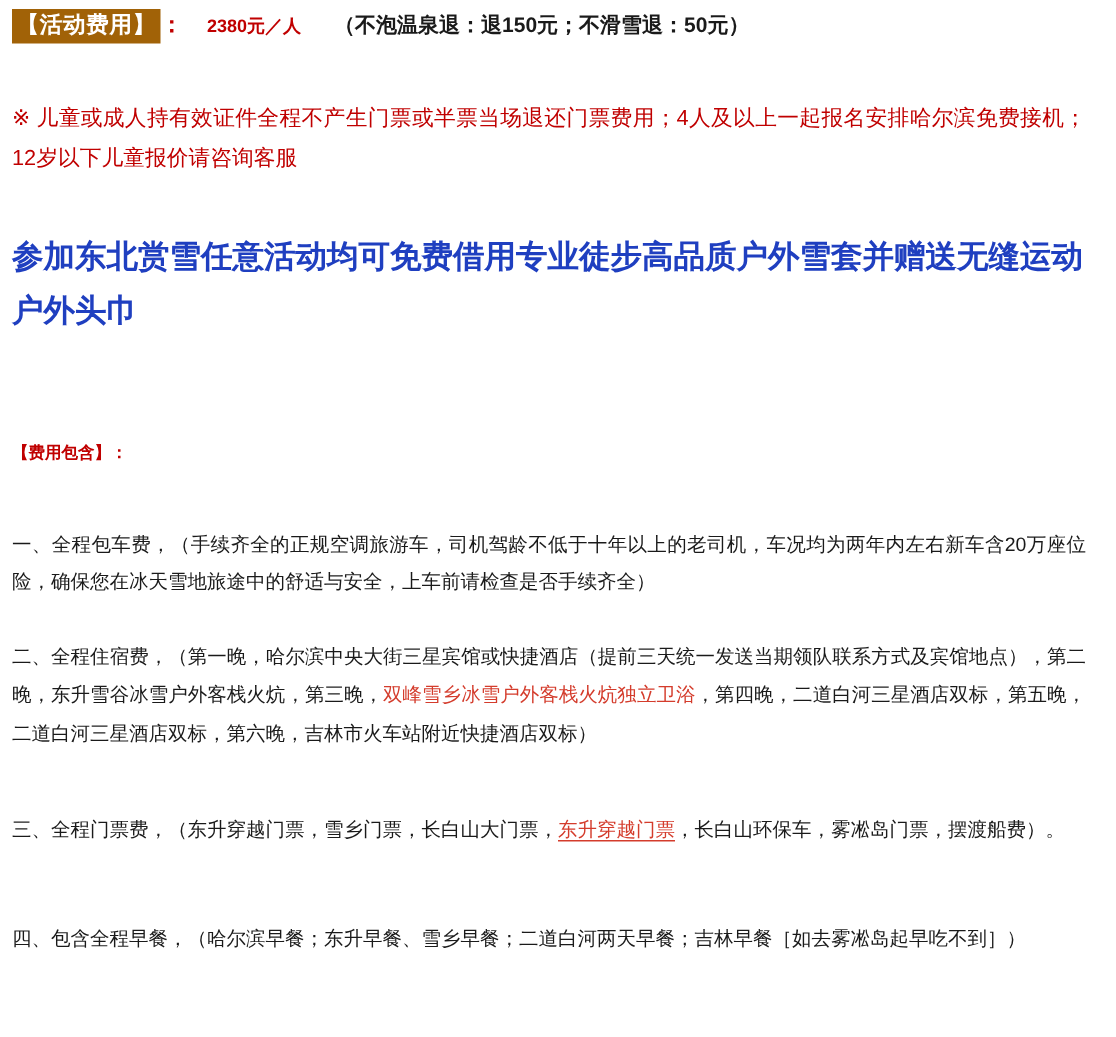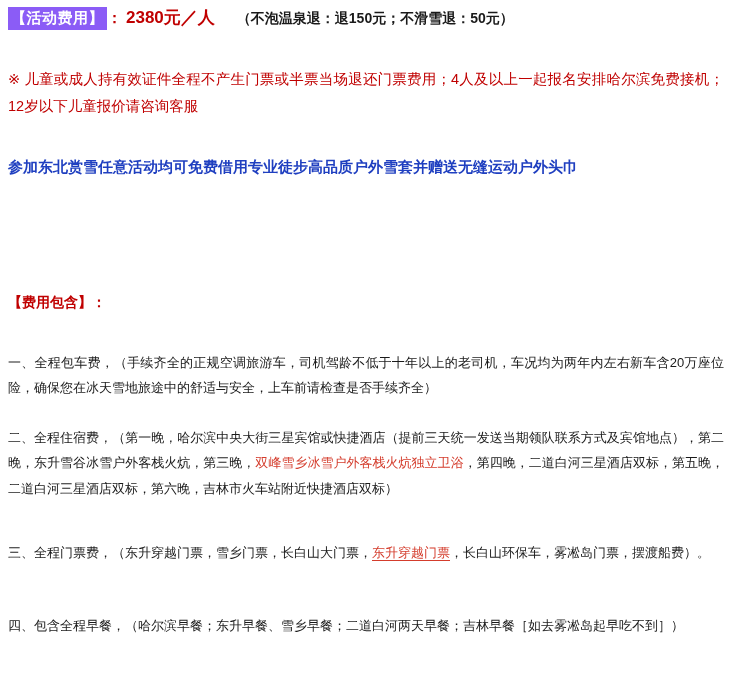--- a/index.html
+++ b/index.html
@@ -25,38 +25,38 @@
   .row-fee {
     position: absolute;
     left: 8px;
     top: 6px;
     display: flex;
     align-items: baseline;
     white-space: nowrap;
   }
   .tag-box {
     display: inline-block;
-    background: #8b5cf6;
+    background: #a16207;
     color: #ffffff;
     font-weight: bold;
     font-size: 15px;
     line-height: 1.35;
     padding: 1px 3px 2px 3px;
     letter-spacing: 0.5px;
   }
   .fee-colon {
     color: #c00000;
     font-weight: bold;
     font-size: 15px;
   }
   .fee-amount {
     color: #c00000;
     font-weight: bold;
-    font-size: 17px;
-    margin-left: 4px;
+    font-size: 12px;
+    margin-left: 16px;
   }
   .fee-note {
     color: #1a1a1a;
     font-size: 14px;
     margin-left: 22px;
     font-weight: bold;
   }
 
   .para-star {
     position: absolute;
@@ -73,31 +73,31 @@
     margin-right: 4px;
   }
 
   .para-blue {
     position: absolute;
     left: 8px;
     top: 154px;
     width: 716px;
     color: #1f3fc0;
     font-weight: bold;
-    font-size: 15px;
+    font-size: 21px;
     line-height: 1.7;
   }
 
   .include-title {
     position: absolute;
     left: 8px;
     top: 294px;
     color: #c00000;
     font-weight: bold;
-    font-size: 14px;
+    font-size: 11px;
   }
 
   .item {
     position: absolute;
     left: 8px;
     width: 716px;
     font-size: 13px;
     line-height: 1.95;
     color: #1a1a1a;
     text-align: justify;

